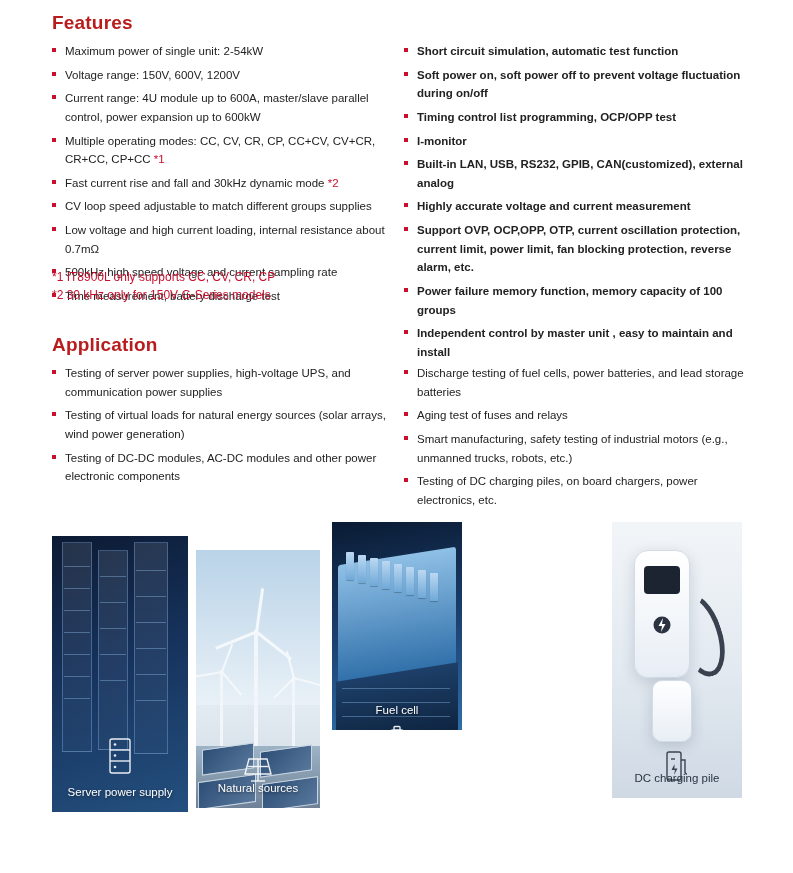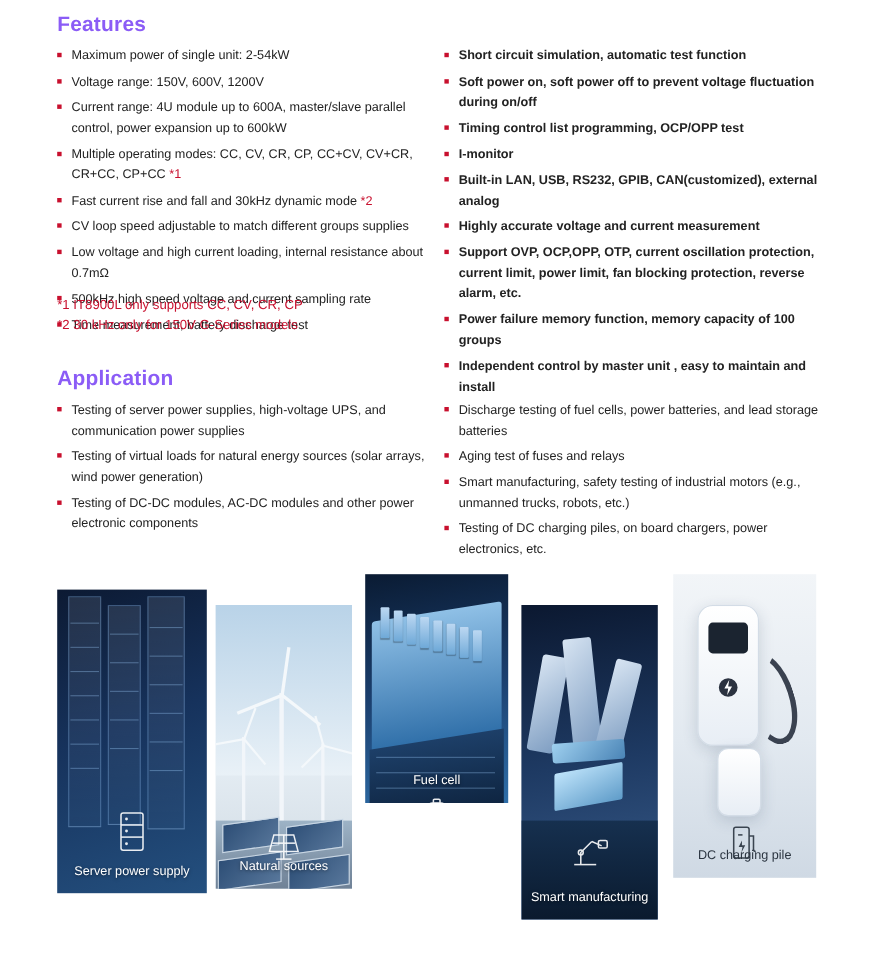--- a/index.html
+++ b/index.html
@@ -17,21 +17,21 @@
   }
   .page {
     position: relative;
     width: 793px;
     height: 873px;
     padding: 0;
   }
   .section-title {
     font-size: 19px;
     font-weight: bold;
-    color: #8b5cf6;
+    color: #b91c1c;
     letter-spacing: 0.2px;
   }
   #features-title { position: absolute; left: 52px; top: 12px; }
   #application-title { position: absolute; left: 52px; top: 334px; }
 
   .col {
     position: absolute;
     font-size: 11.5px;
     line-height: 1.62;
     color: #222;
@@ -300,38 +300,20 @@
     <span class="glyph" style="top:202px;">
       <svg width="24" height="40" viewBox="0 0 24 40" fill="none" stroke="#ffffff" stroke-width="1.4">
         <rect x="5" y="6" width="14" height="30" rx="3"></rect>
         <rect x="9" y="2.5" width="6" height="4" rx="1"></rect>
         <rect x="8" y="22" width="8" height="10" fill="#ffffff" stroke="none"></rect>
       </svg>
     </span>
     <div class="caption">Fuel cell</div>
   </div>
 
-  <div class="card" id="card-smart">
-    <div class="arm" style="left:12px;  top:46px;  width:24px; height:88px; transform:rotate(10deg);"></div>
-    <div class="arm" style="left:42px;  top:30px;  width:26px; height:96px; transform:rotate(-6deg);"></div>
-    <div class="arm" style="left:76px;  top:50px;  width:24px; height:86px; transform:rotate(14deg);"></div>
-    <div class="arm" style="left:28px;  top:124px; width:66px; height:18px; transform:rotate(-4deg); background:linear-gradient(135deg,#9fd0ef,#4a84b6);"></div>
-    <div style="position:absolute;left:30px;top:148px;width:62px;height:34px;background:linear-gradient(160deg,#bfe4fb,#5f9cc9);transform:skewY(-10deg);border-radius:2px;"></div>
-    <div style="position:absolute;left:0;top:196px;right:0;bottom:0;background:linear-gradient(180deg,#16304f,#0a1a2e);"></div>
-    <span class="glyph" style="top:206px;">
-      <svg width="40" height="34" viewBox="0 0 40 34" fill="none" stroke="#ffffff" stroke-width="1.4">
-        <path d="M6 30 H26"></path>
-        <path d="M12 30 V19 L22 9"></path>
-        <path d="M22 9 L31 13"></path>
-        <rect x="28" y="8" width="8" height="7" rx="1.5"></rect>
-        <circle cx="12" cy="19" r="2.2"></circle>
-      </svg>
-    </span>
-    <div class="caption">Smart manufacturing</div>
-  </div>
 
   <div class="card" id="card-dc">
     <div class="charger-body" style="left:22px; top:28px; width:56px; height:128px;"></div>
     <div class="charger-screen" style="left:32px; top:44px; width:36px; height:28px;"></div>
     <span style="position:absolute;left:41px;top:92px;z-index:4;">
       <svg width="18" height="22" viewBox="0 0 18 22">
         <circle cx="9" cy="11" r="8.5" fill="#2b3240"></circle>
         <path d="M10 4 L5.5 12 H9 L8 18 L12.5 10 H9 Z" fill="#ffffff"></path>
       </svg>
     </span>

